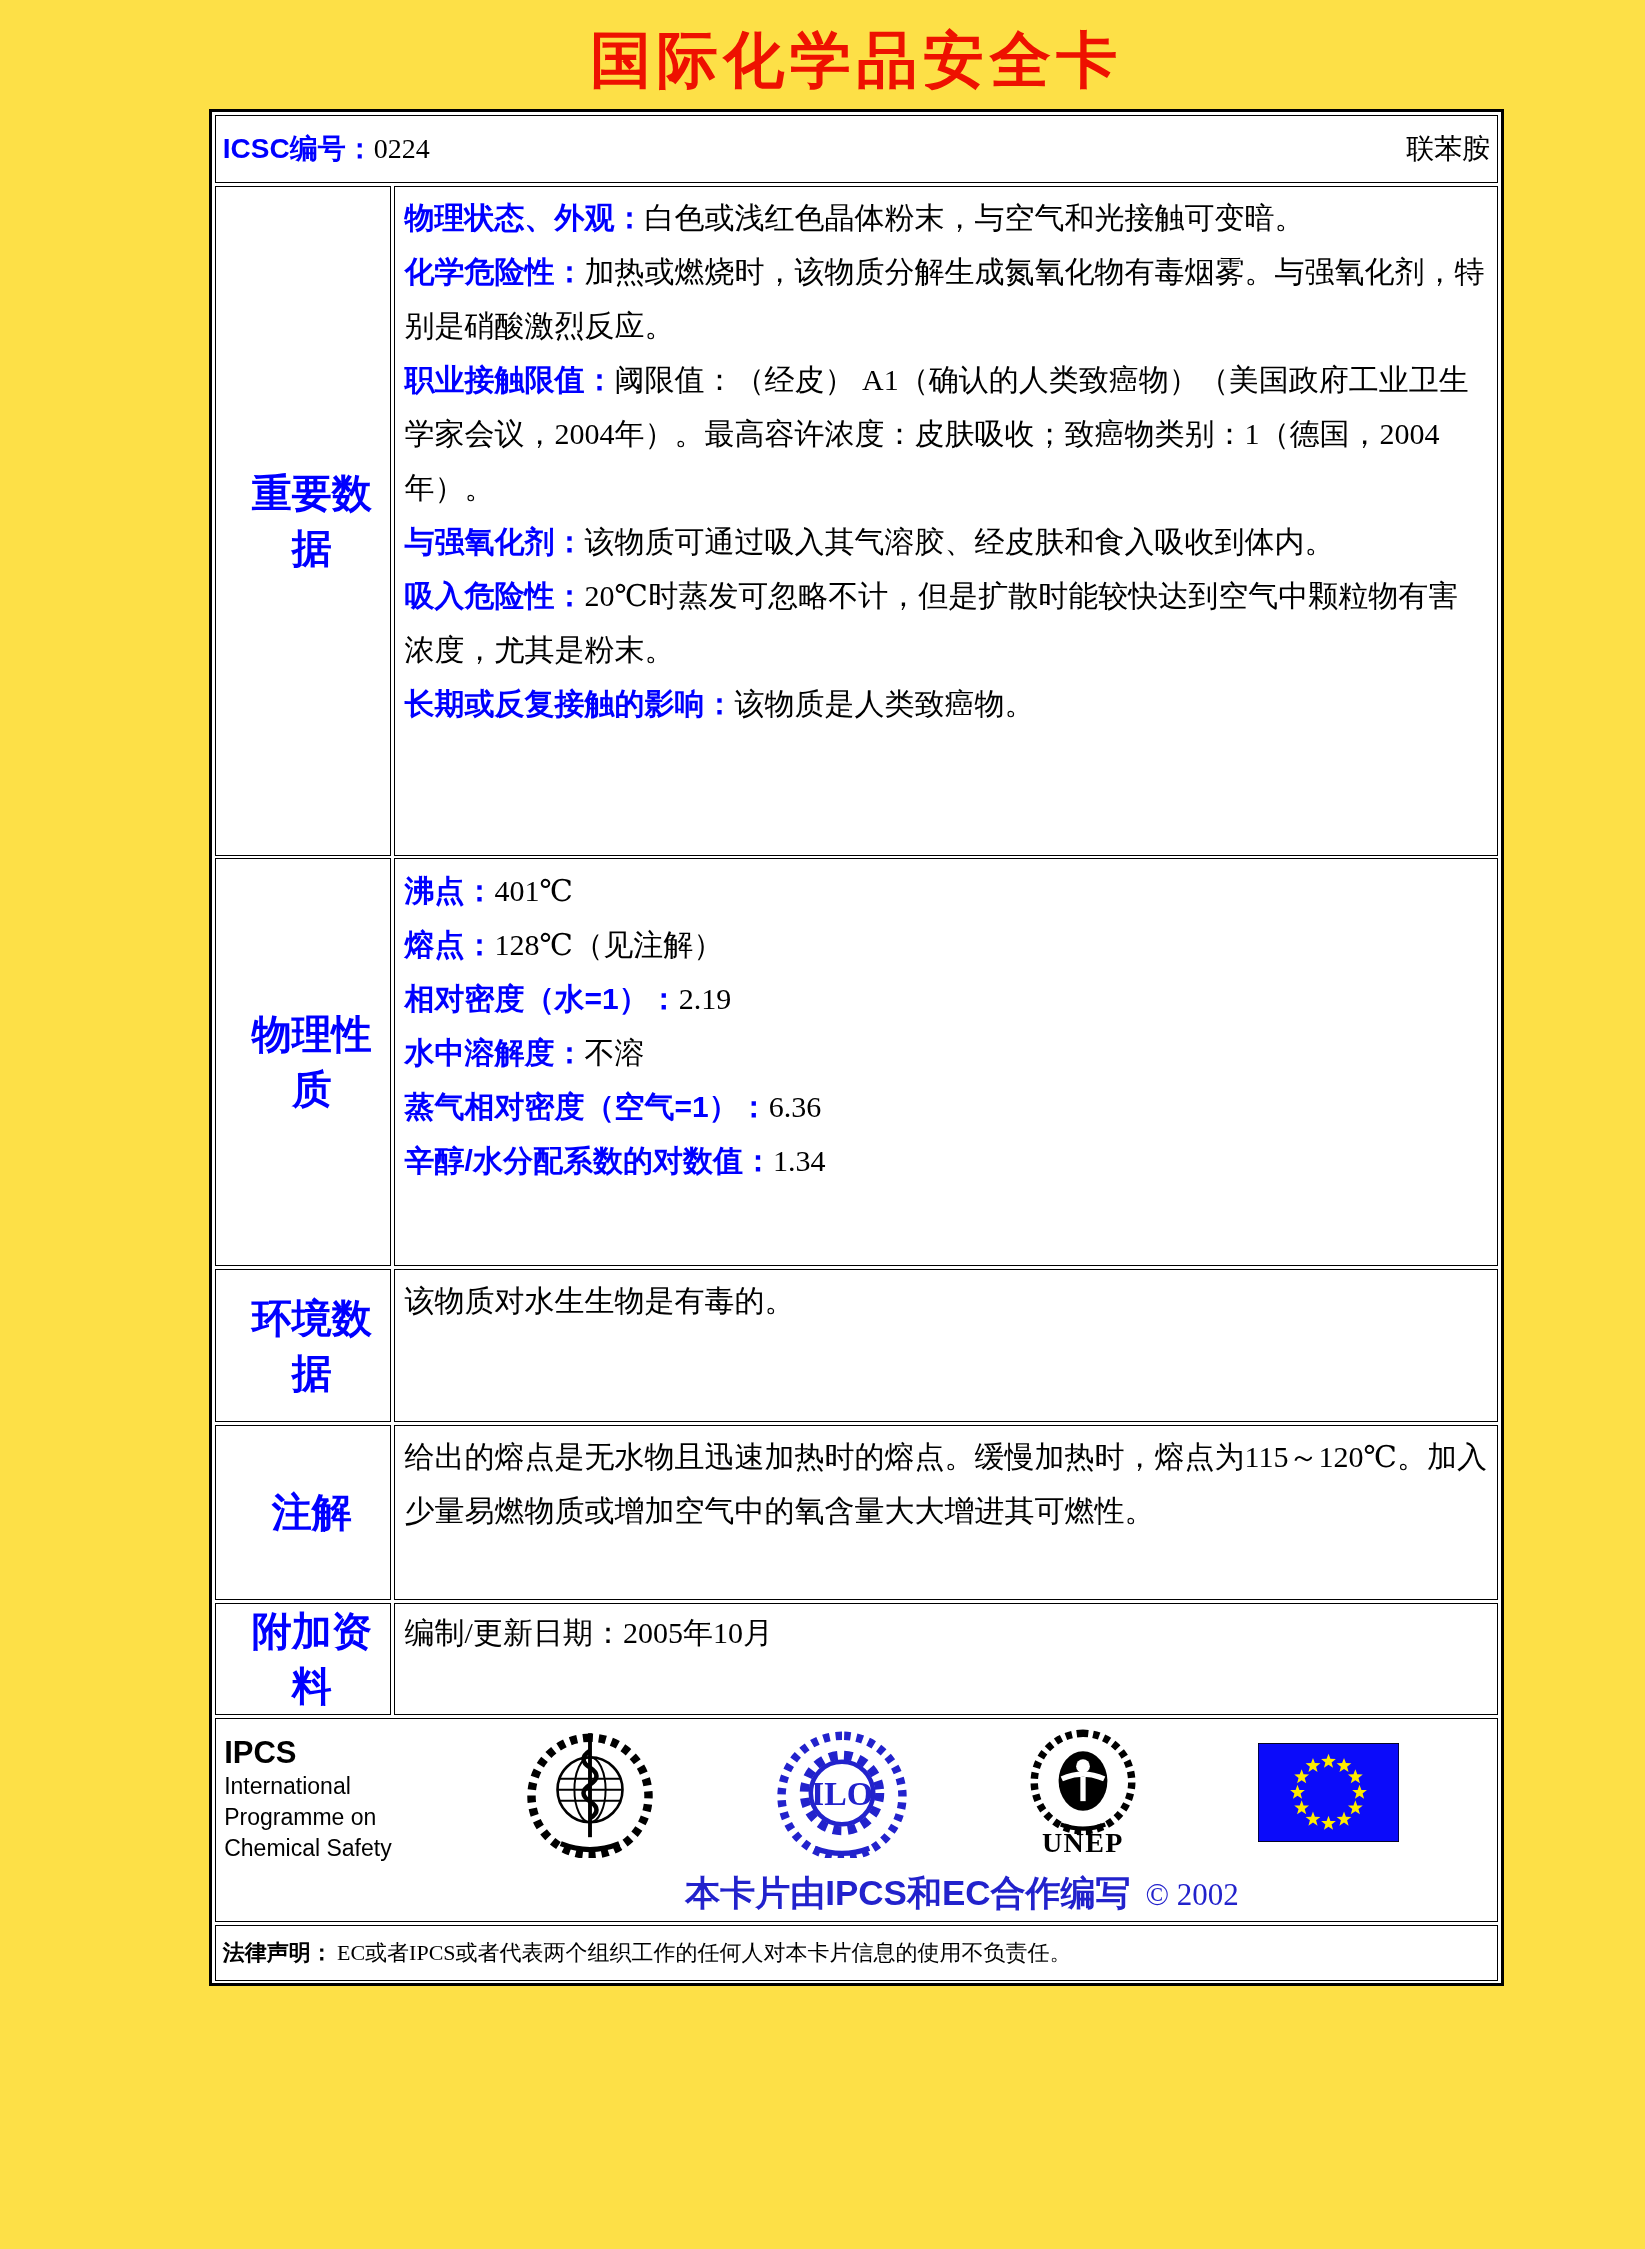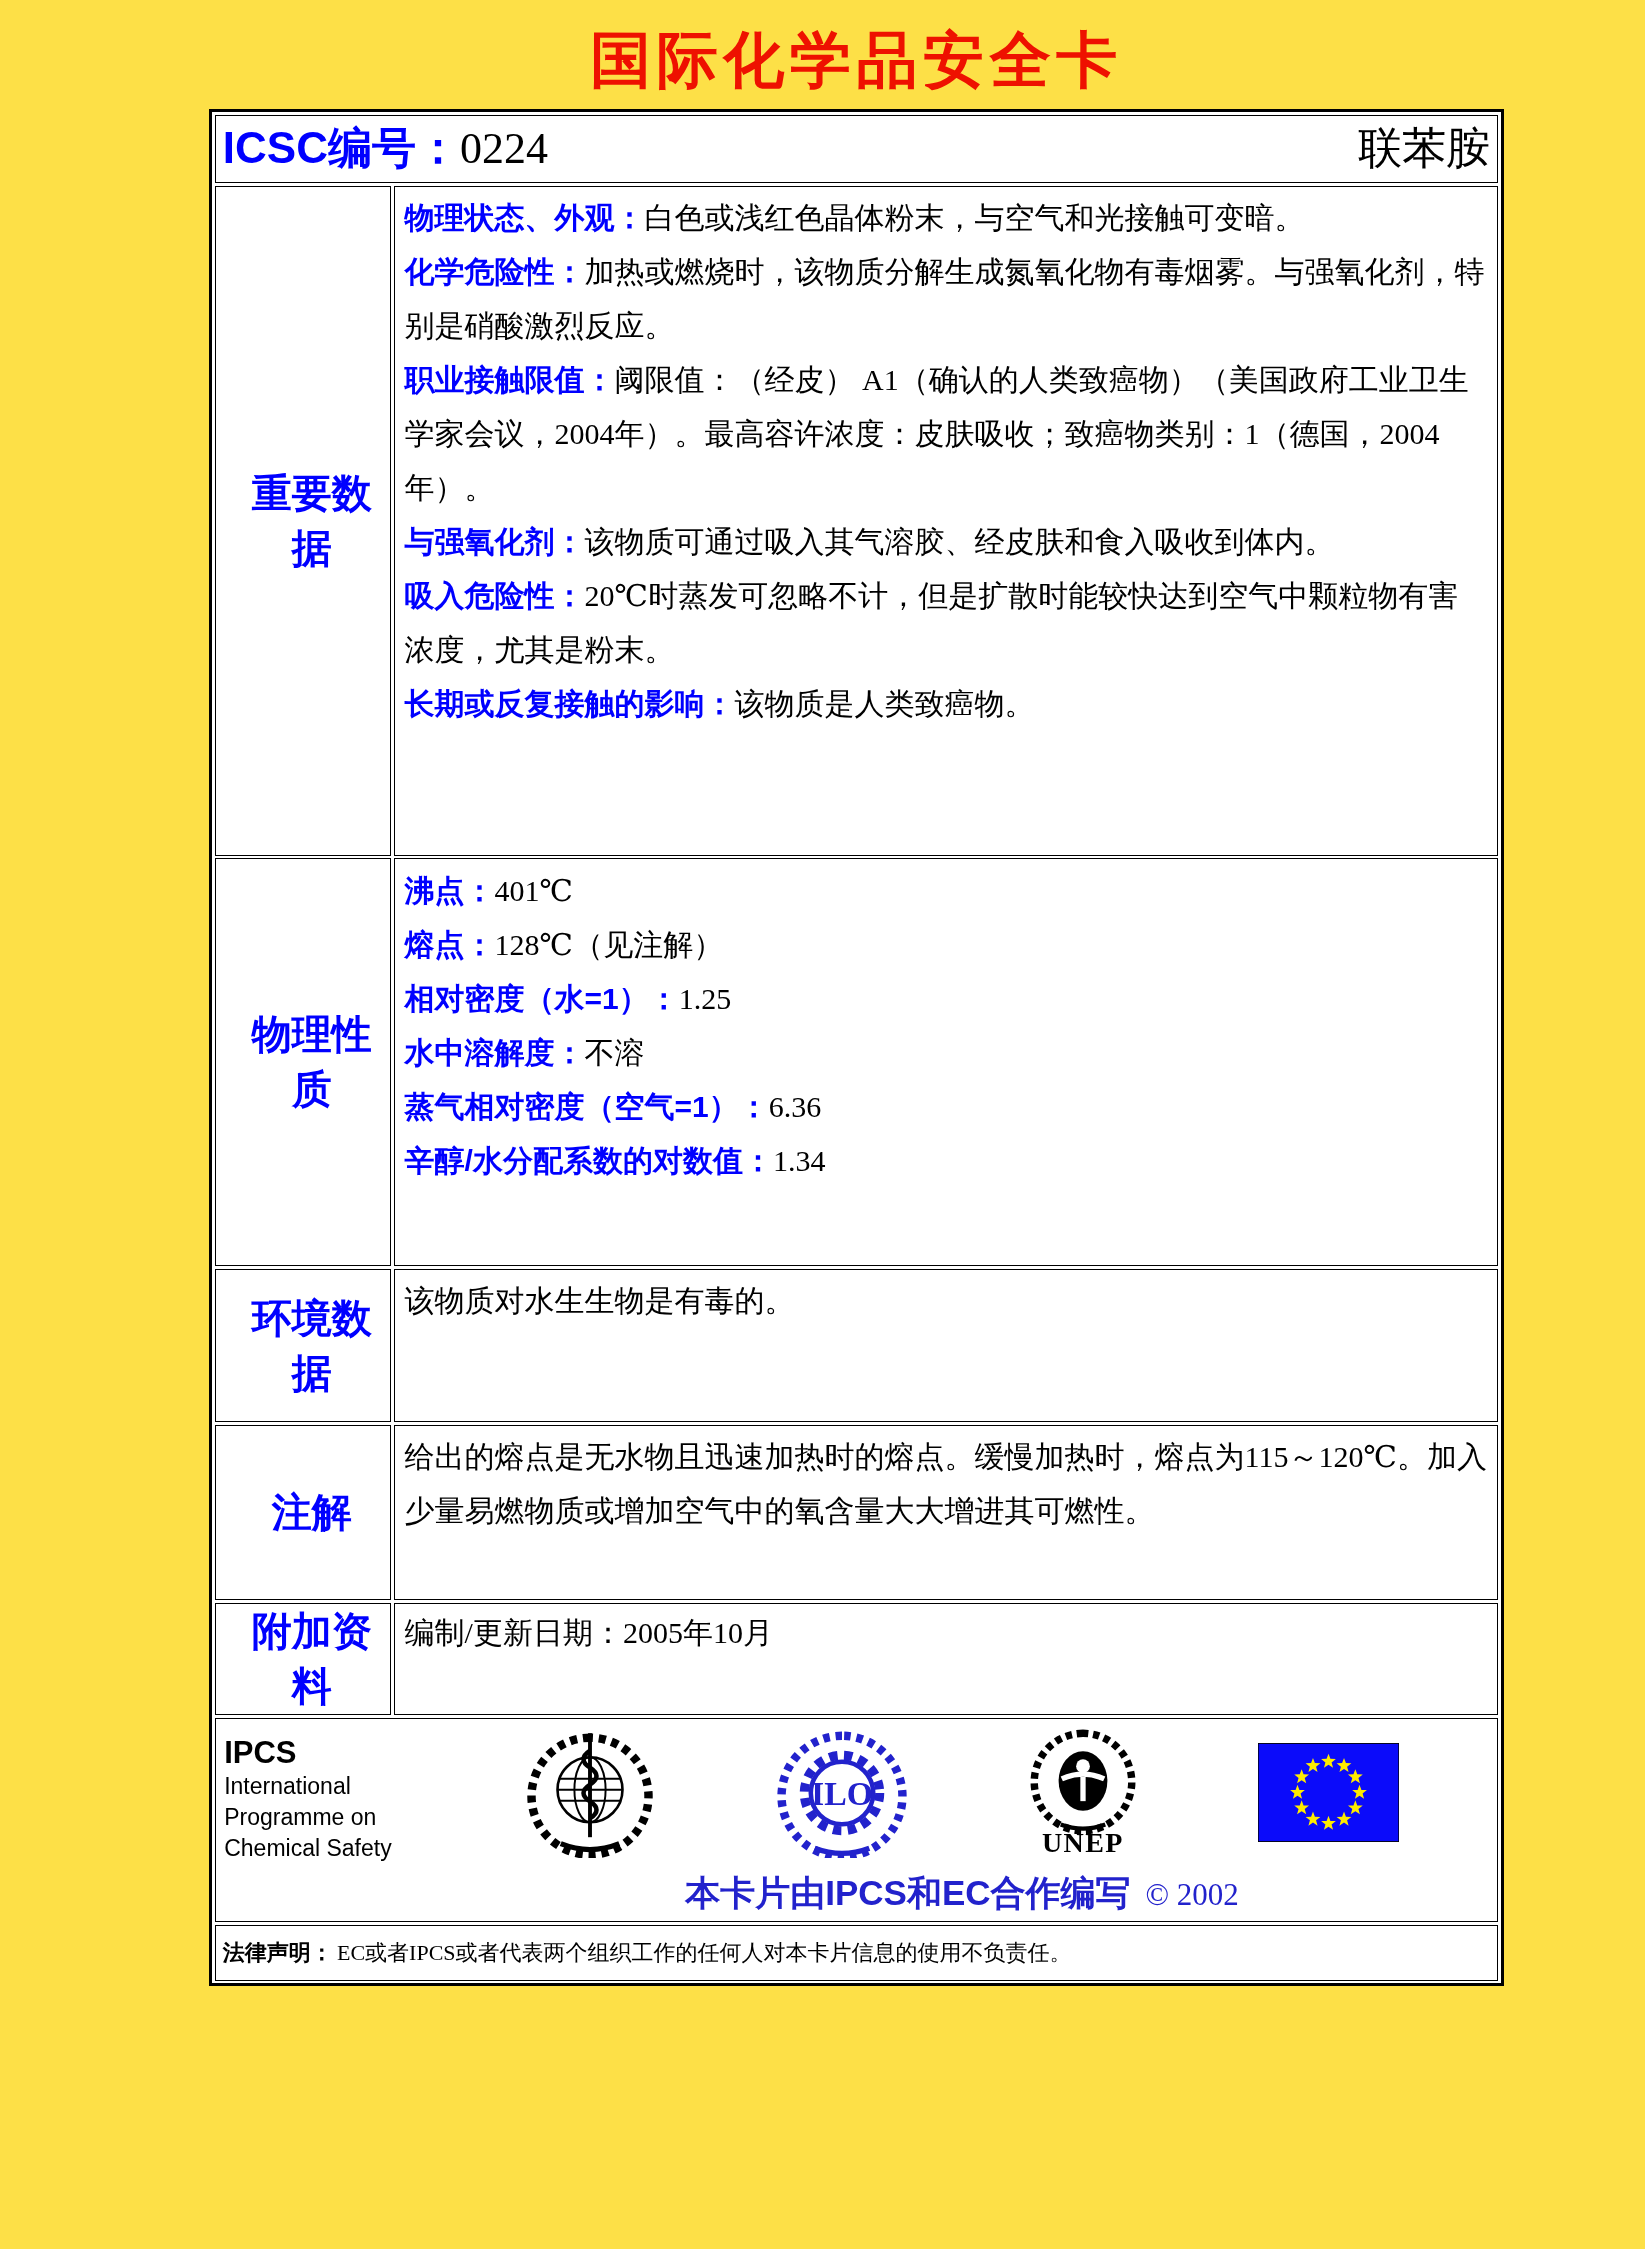--- a/index.html
+++ b/index.html
@@ -53,21 +53,21 @@
   .blue-label{
     font-family:"Liberation Sans","DejaVu Sans",sans-serif;
     font-weight:bold;
     color:#0000ff;
   }
   
   .header-cell{
     flex:1 1 auto;height:68px;
     display:flex;align-items:center;justify-content:space-between;
     padding:0 7px;
-    font-size:44px;
+    font-size:28px;
   }
   .chem-name{color:#000;}
   
   .r-important .content-cell{min-height:670px;}
   .r-physical  .content-cell{min-height:408px;}
   .r-env       .content-cell{min-height:153px;}
   .r-notes     .content-cell{min-height:175px;}
   .r-add       .content-cell{min-height:65px;display:flex;align-items:flex-start;}
   .r-add .content-cell p{line-height:49px;}
   
@@ -147,21 +147,21 @@
         <p><span class="blue-label">吸入危险性：</span><span>20℃时蒸发可忽略不计，但是扩散时能较快达到空气中颗粒物有害浓度，尤其是粉末。</span></p>
         <p><span class="blue-label">长期或反复接触的影响：</span><span>该物质是人类致癌物。</span></p>
       </div>
     </div>
 
     <div class="row r-physical">
       <div class="cell label-cell">物理性质</div>
       <div class="cell content-cell">
         <p><span class="blue-label">沸点：</span><span>401℃</span></p>
         <p><span class="blue-label">熔点：</span><span>128℃（见注解）</span></p>
-        <p><span class="blue-label">相对密度（水=1）：</span><span>1.25</span></p>
+        <p><span class="blue-label">相对密度（水=1）：</span><span>2.19</span></p>
         <p><span class="blue-label">水中溶解度：</span><span>不溶</span></p>
         <p><span class="blue-label">蒸气相对密度（空气=1）：</span><span>6.36</span></p>
         <p><span class="blue-label">辛醇/水分配系数的对数值：</span><span>1.34</span></p>
       </div>
     </div>
 
     <div class="row r-env">
       <div class="cell label-cell">环境数据</div>
       <div class="cell content-cell">
         <p>该物质对水生生物是有毒的。</p>

